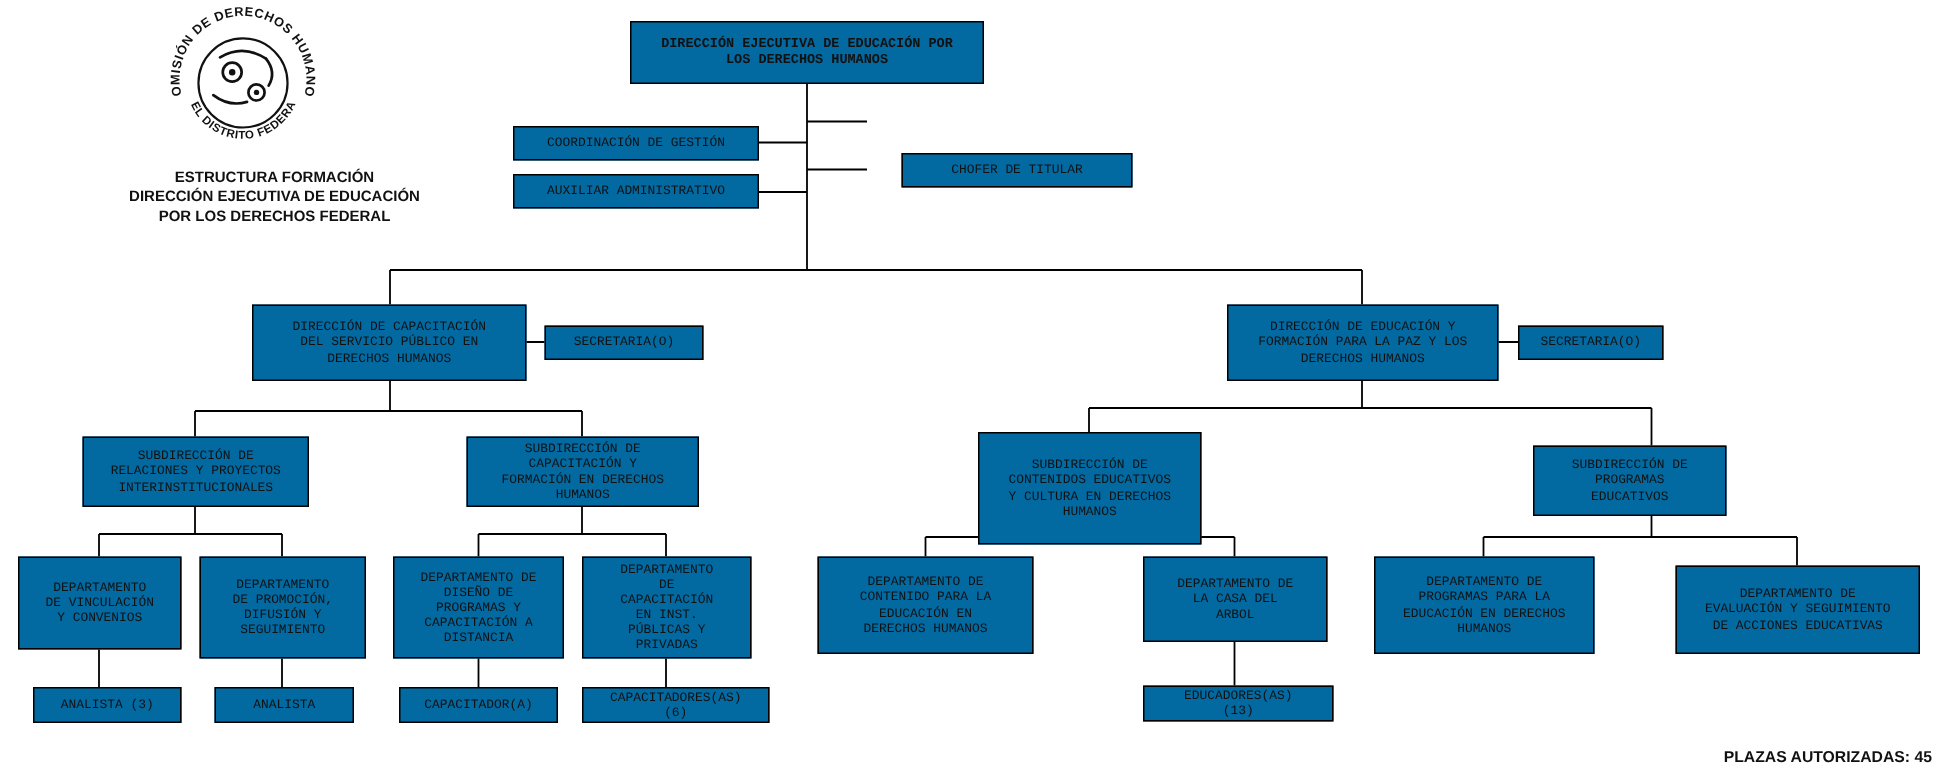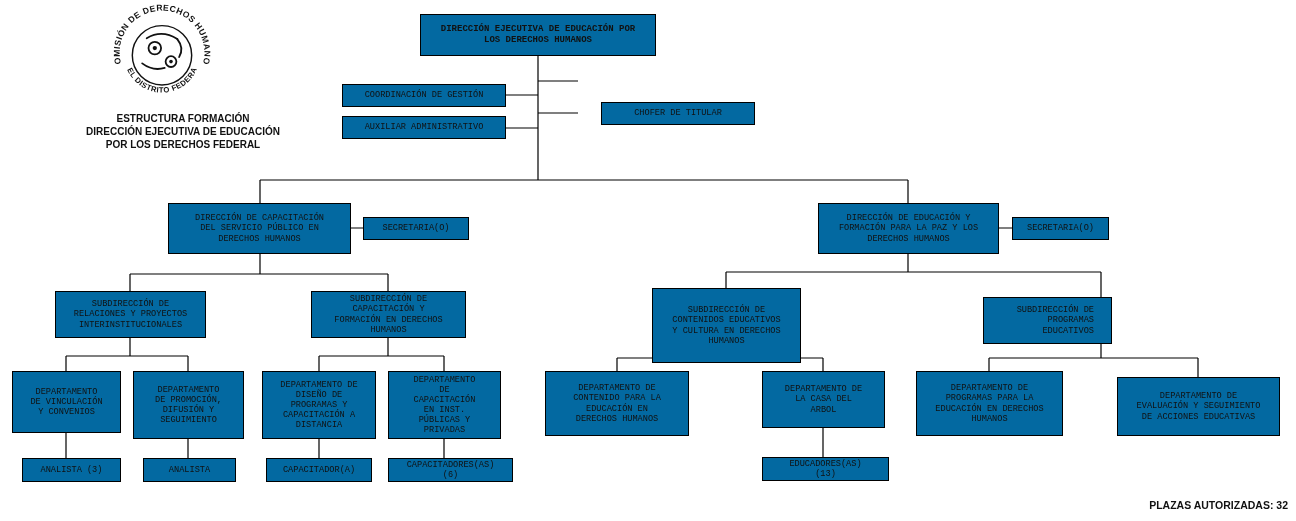--- a/index.html
+++ b/index.html
@@ -76,32 +76,32 @@
   <div class="box" style="left:342px;top:116px;width:164px;height:23px;">AUXILIAR ADMINISTRATIVO</div>
 
   <div class="box" style="left:168px;top:203px;width:183px;height:51px;">DIRECCIÓN DE CAPACITACIÓN DEL SERVICIO PÚBLICO EN DERECHOS HUMANOS</div>
   <div class="box" style="left:363px;top:217px;width:106px;height:23px;">SECRETARIA(O)</div>
   <div class="box" style="left:818px;top:203px;width:181px;height:51px;">DIRECCIÓN DE EDUCACIÓN Y FORMACIÓN PARA LA PAZ Y LOS DERECHOS HUMANOS</div>
   <div class="box" style="left:1012px;top:217px;width:97px;height:23px;">SECRETARIA(O)</div>
 
   <div class="box" style="left:55px;top:291px;width:151px;height:47px;">SUBDIRECCIÓN DE RELACIONES Y PROYECTOS INTERINSTITUCIONALES</div>
   <div class="box" style="left:311px;top:291px;width:155px;height:47px;">SUBDIRECCIÓN DE CAPACITACIÓN Y FORMACIÓN EN DERECHOS HUMANOS</div>
   <div class="box" style="left:652px;top:288px;width:149px;height:75px;">SUBDIRECCIÓN DE CONTENIDOS EDUCATIVOS Y CULTURA EN DERECHOS HUMANOS</div>
-  <div class="box" style="left:983px;top:297px;width:129px;height:47px;text-align:right;">SUBDIRECCIÓN DE PROGRAMAS EDUCATIVOS</div>
+  <div class="box" style="left:1022px;top:297px;width:129px;height:47px;">SUBDIRECCIÓN DE PROGRAMAS EDUCATIVOS</div>
 
   <div class="box" style="left:12px;top:371px;width:109px;height:62px;">DEPARTAMENTO DE VINCULACIÓN Y CONVENIOS</div>
   <div class="box" style="left:133px;top:371px;width:111px;height:68px;">DEPARTAMENTO DE PROMOCIÓN, DIFUSIÓN Y SEGUIMIENTO</div>
   <div class="box" style="left:262px;top:371px;width:114px;height:68px;">DEPARTAMENTO DE DISEÑO DE PROGRAMAS Y CAPACITACIÓN A DISTANCIA</div>
   <div class="box" style="left:388px;top:371px;width:113px;height:68px;">DEPARTAMENTO DE CAPACITACIÓN EN INST. PÚBLICAS Y PRIVADAS</div>
   <div class="box" style="left:545px;top:371px;width:144px;height:65px;">DEPARTAMENTO DE CONTENIDO PARA LA EDUCACIÓN EN DERECHOS HUMANOS</div>
   <div class="box" style="left:762px;top:371px;width:123px;height:57px;">DEPARTAMENTO DE LA CASA DEL ARBOL</div>
   <div class="box" style="left:916px;top:371px;width:147px;height:65px;">DEPARTAMENTO DE PROGRAMAS PARA LA EDUCACIÓN EN DERECHOS HUMANOS</div>
   <div class="box" style="left:1117px;top:377px;width:163px;height:59px;">DEPARTAMENTO DE EVALUACIÓN Y SEGUIMIENTO DE ACCIONES EDUCATIVAS</div>
 
   <div class="box" style="left:22px;top:458px;width:99px;height:24px;">ANALISTA (3)</div>
   <div class="box" style="left:143px;top:458px;width:93px;height:24px;">ANALISTA</div>
   <div class="box" style="left:266px;top:458px;width:106px;height:24px;">CAPACITADOR(A)</div>
   <div class="box" style="left:388px;top:458px;width:125px;height:24px;">CAPACITADORES(AS) (6)</div>
   <div class="box" style="left:762px;top:457px;width:127px;height:24px;">EDUCADORES(AS) (13)</div>
 
-  <div class="plazas" style="left:992px;top:499px;width:296px;">PLAZAS AUTORIZADAS: 32</div>
+  <div class="plazas" style="left:992px;top:499px;width:296px;">PLAZAS AUTORIZADAS: 45</div>
 
 </div>
 
 </body></html>

